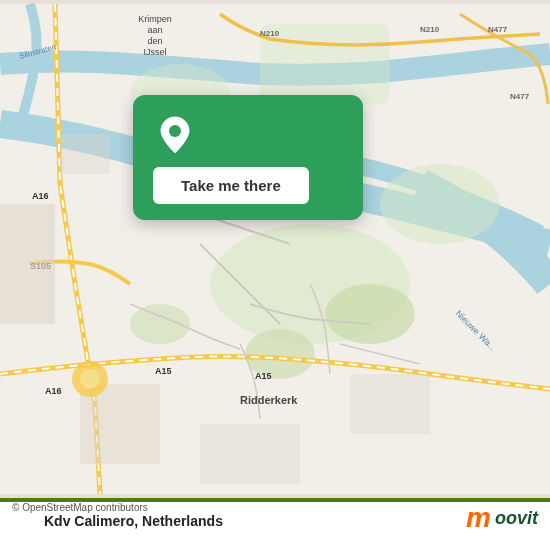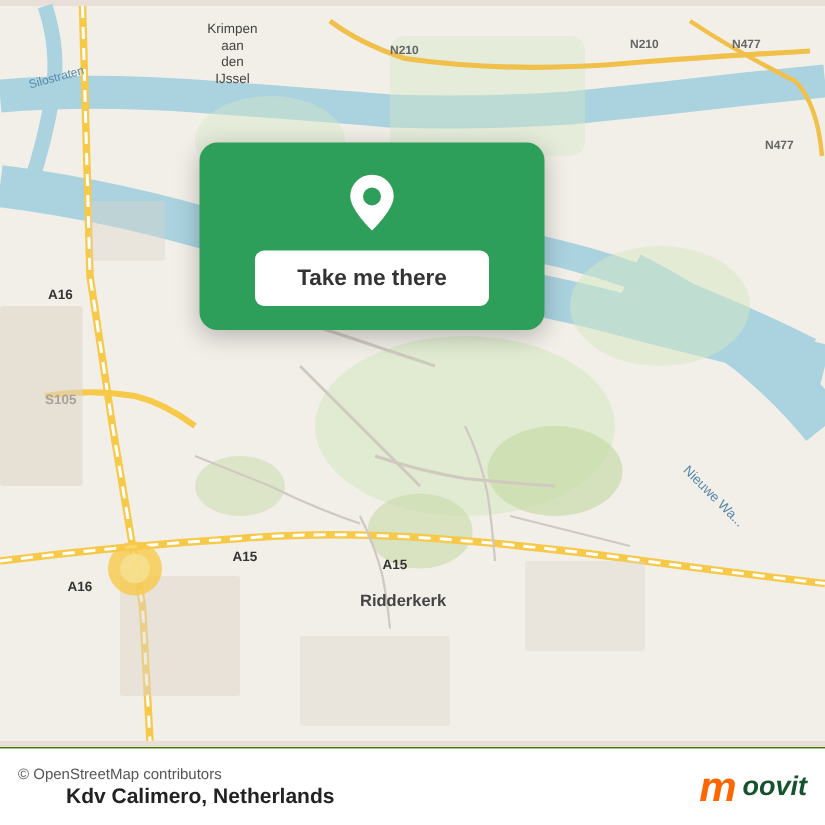--- a/index.html
+++ b/index.html
@@ -31,21 +31,21 @@
     
     #popup-card {
       position: absolute;
       top: 95px;
       left: 133px;
       width: 230px;
       background: #2e9e5b;
       border-radius: 12px;
       display: flex;
       flex-direction: column;
-      align-items: center;
+      align-items: flex-start;
       padding: 18px 20px 16px 20px;
       box-shadow: 0 4px 16px rgba(0,0,0,0.25);
       cursor: pointer;
     }
 
     #pin-icon {
       width: 44px;
       height: 44px;
       margin-bottom: 10px;
     }
@@ -58,24 +58,24 @@
       padding: 10px 28px;
       font-size: 15px;
       font-weight: 600;
       cursor: pointer;
       white-space: nowrap;
     }
 
     
     #bottom-bar {
       background: white;
-      border-top: 1px solid #4d7c0f;
+      border-top: 4px solid #4d7c0f;
       height: 52px;
       display: flex;
-      align-items: center;
+      align-items: flex-start;
       justify-content: space-between;
       padding: 0 12px;
     }
 
     #location-info {
       display: flex;
       flex-direction: column;
     }
 
     #location-name {

